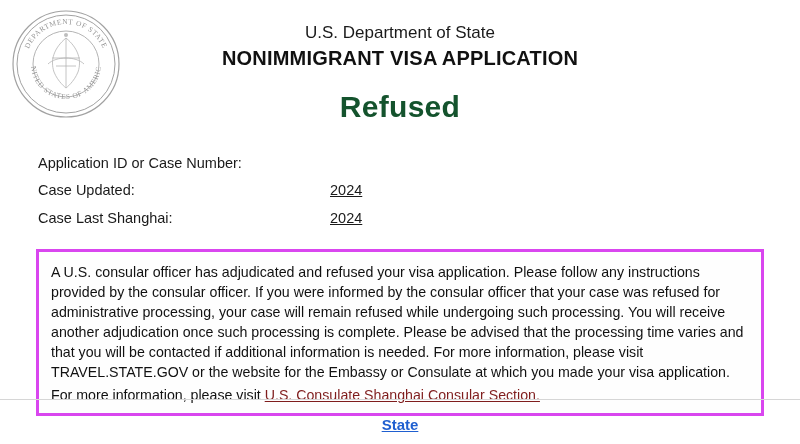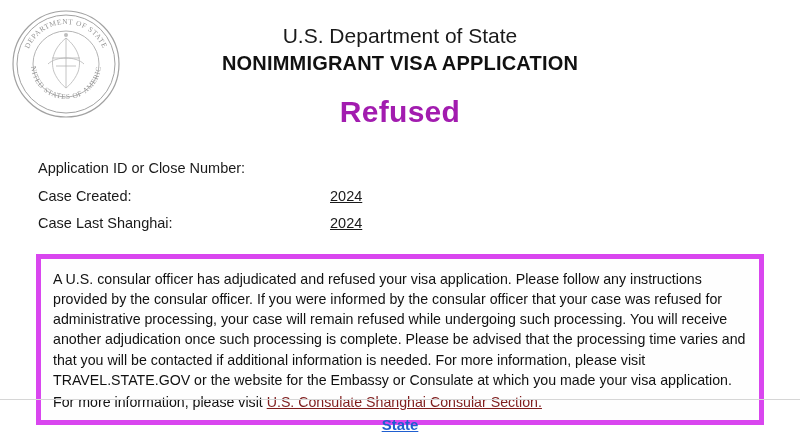--- a/index.html
+++ b/index.html
@@ -28,37 +28,37 @@
     height: 112px;
     border-radius: 50%;
     opacity: 0.55;
   }
   .seal svg { display: block; }
   .header {
     padding-top: 22px;
     text-align: center;
   }
   .dept {
-    font-size: 21px;
+    font-size: 17px;
     color: #1a1a1a;
     line-height: 1.35;
   }
   .app-title {
     font-size: 20px;
     font-weight: bold;
     color: #111111;
     line-height: 1.35;
     letter-spacing: 0.2px;
   }
   .status {
     margin-top: 18px;
     text-align: center;
     font-size: 30px;
     font-weight: bold;
-    color: #a21caf;
+    color: #14532d;
     letter-spacing: 0.3px;
   }
   .fields {
     margin-top: 26px;
     padding-left: 38px;
     padding-right: 38px;
   }
   .field-row {
     display: flex;
     font-size: 14.5px;
@@ -68,21 +68,21 @@
   .field-label {
     width: 292px;
     flex: 0 0 292px;
   }
   .field-value {
     flex: 1 1 auto;
     text-decoration: underline;
   }
   .notice-box {
     margin: 16px 36px 0 36px;
-    border: 5px solid #d946ef;
+    border: 3px solid #d946ef;
     background: #fefefe;
     padding: 10px 12px 8px 12px;
     box-sizing: border-box;
   }
   .notice-text {
     font-size: 14.2px;
     line-height: 1.42;
     color: #111111;
     margin: 0;
     text-align: left;
@@ -162,25 +162,25 @@
 
   <div class="header">
     <div class="dept">U.S. Department of State</div>
     <div class="app-title">NONIMMIGRANT VISA APPLICATION</div>
   </div>
 
   <div class="status">Refused</div>
 
   <div class="fields">
     <div class="field-row">
-      <div class="field-label">Application ID or Close Number:</div>
+      <div class="field-label">Application ID or Case Number:</div>
       <div class="field-value"></div>
     </div>
     <div class="field-row">
-      <div class="field-label">Case Created:</div>
+      <div class="field-label">Case Updated:</div>
       <div class="field-value">2024</div>
     </div>
     <div class="field-row">
       <div class="field-label">Case Last Shanghai:</div>
       <div class="field-value">2024</div>
     </div>
   </div>
 
   <div class="notice-box">
     <p class="notice-text">A U.S. consular officer has adjudicated and refused your visa application. Please follow any instructions provided by the consular officer. If you were informed by the consular officer that your case was refused for administrative processing, your case will remain refused while undergoing such processing. You will receive another adjudication once such processing is complete. Please be advised that the processing time varies and that you will be contacted if additional information is needed. For more information, please visit TRAVEL.STATE.GOV or the website for the Embassy or Consulate at which you made your visa application.</p>

